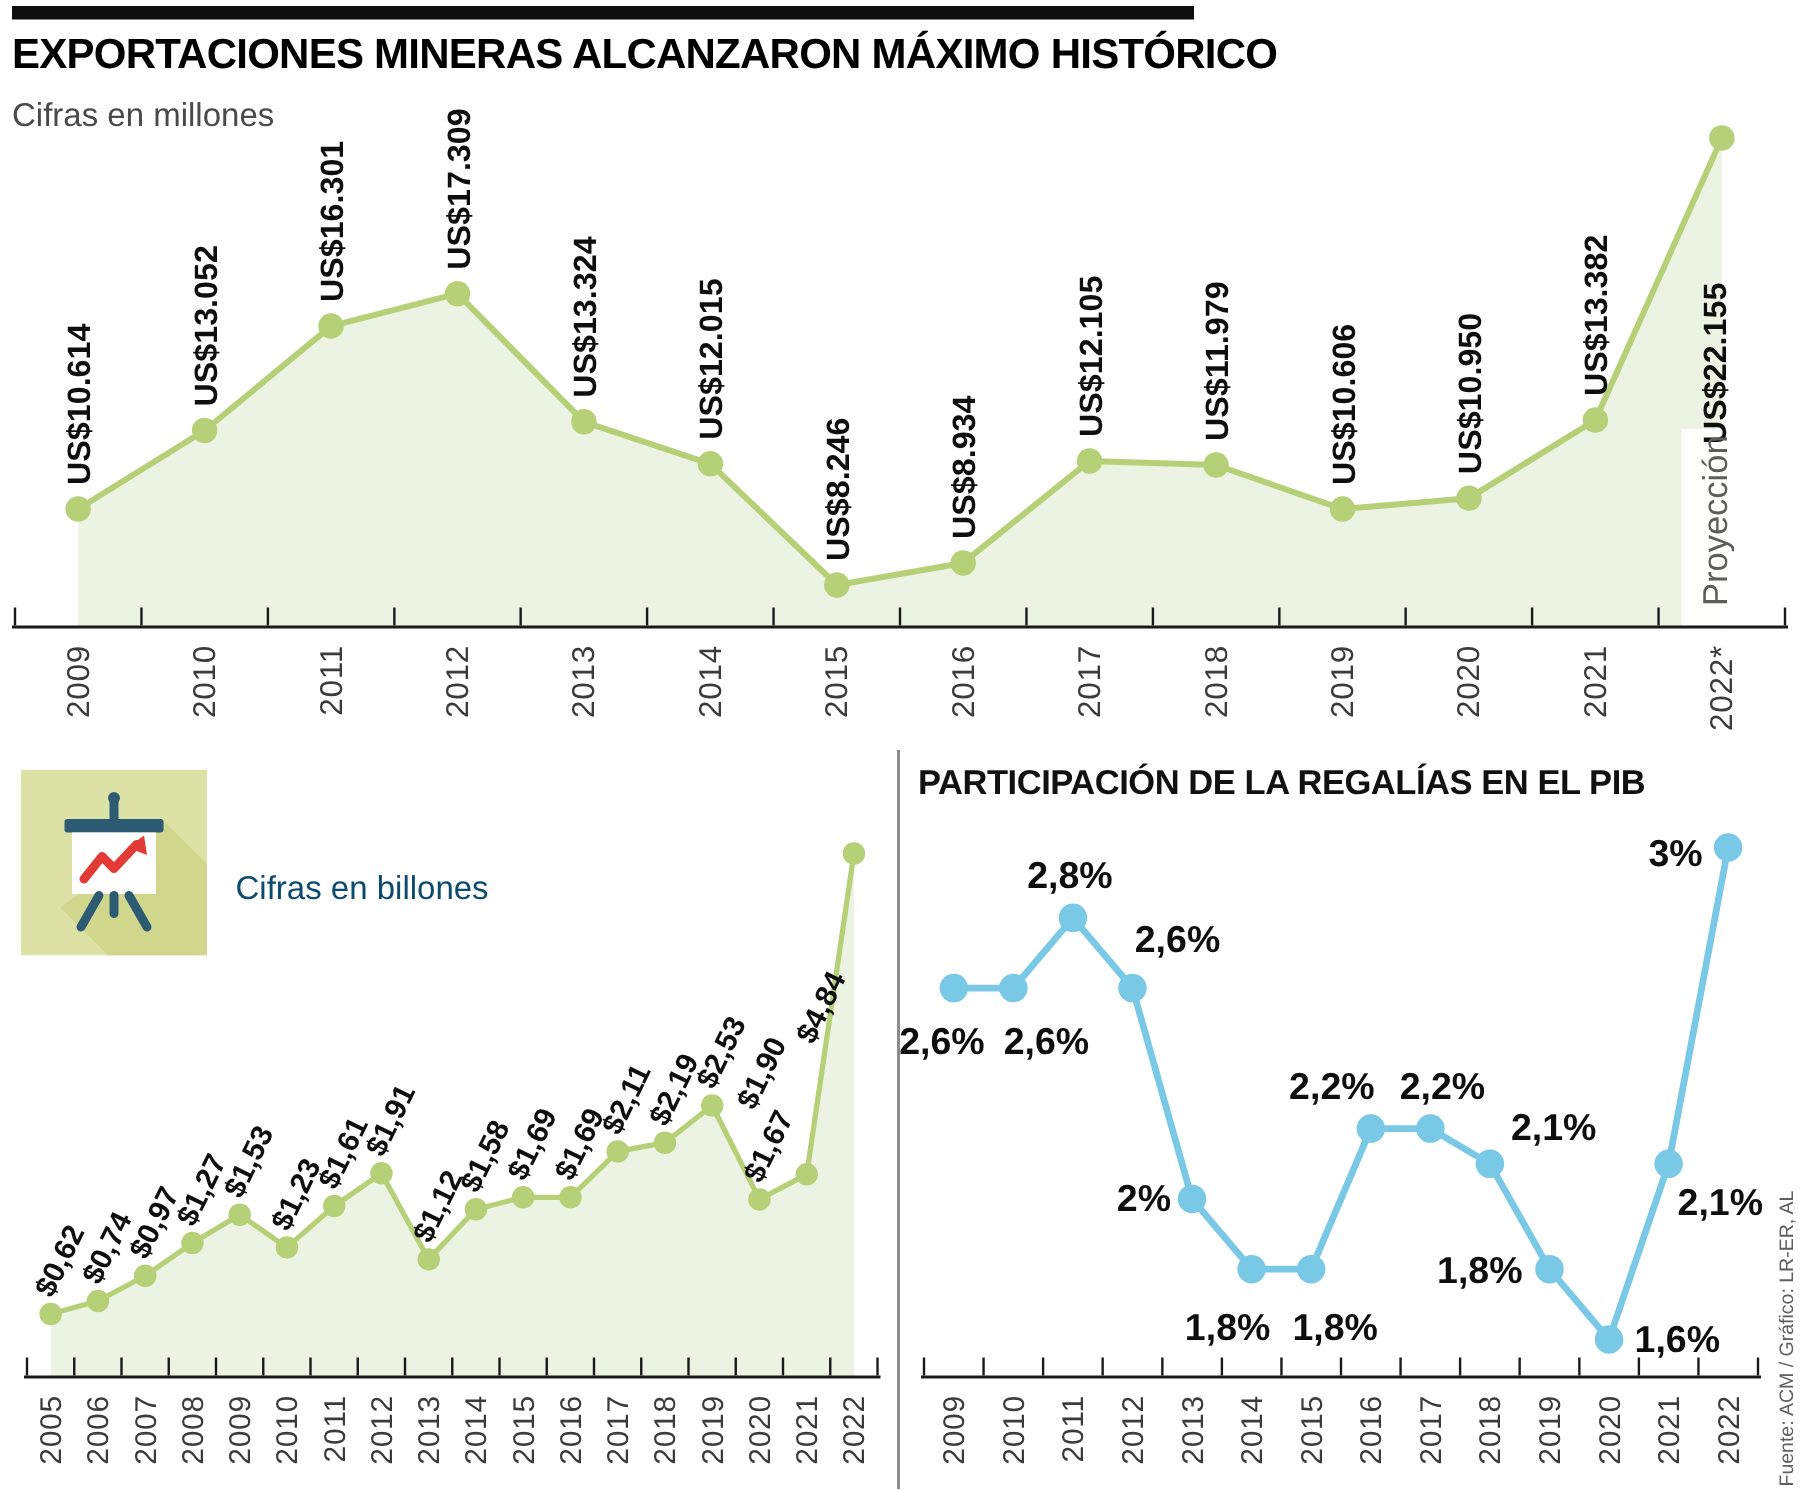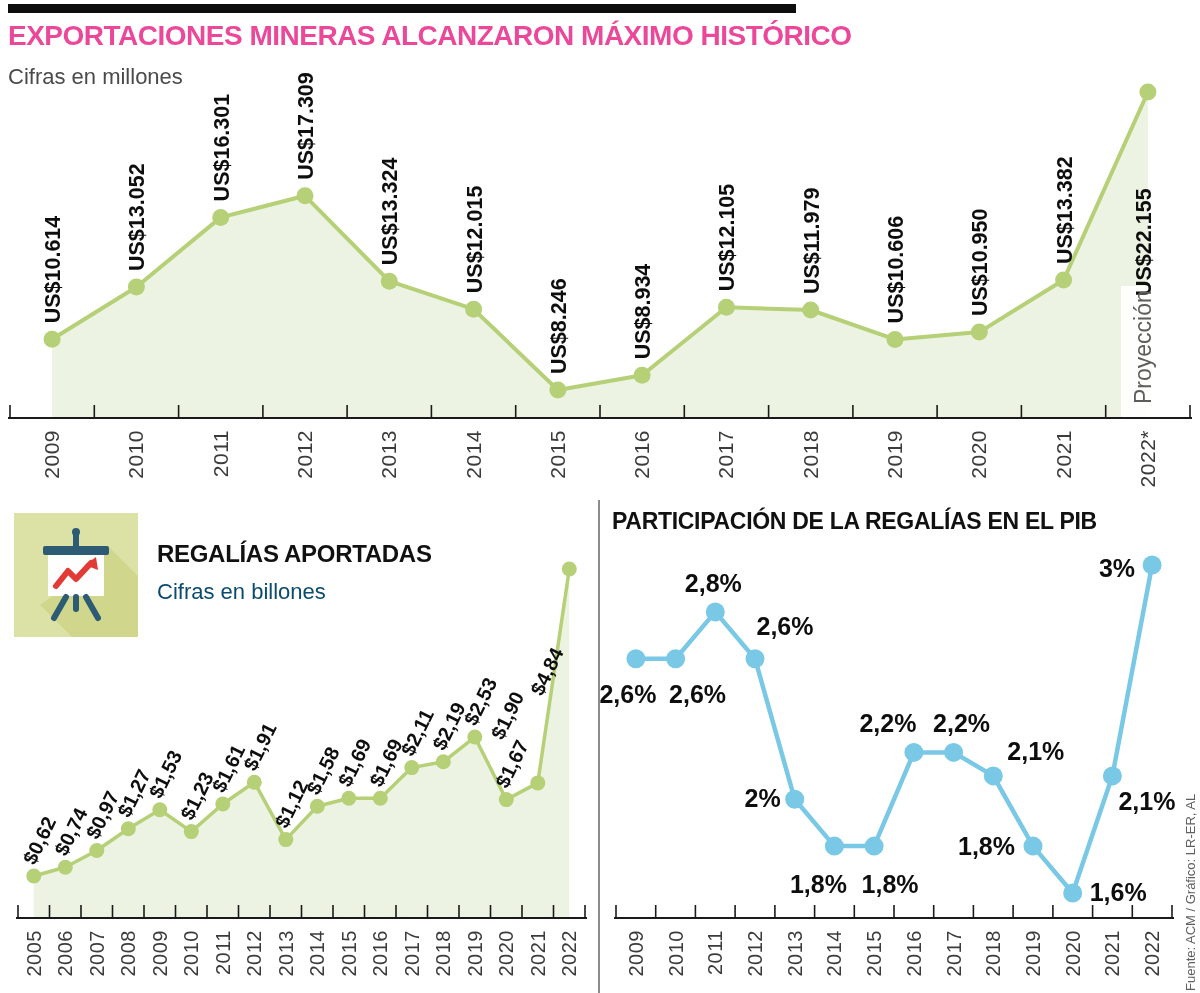--- a/index.html
+++ b/index.html
@@ -1,20 +1,20 @@
 <!DOCTYPE html>
 <html><head>
 <meta charset="utf-8">
 <style>
   html,body{margin:0;padding:0;background:#ffffff;}
   .canvas{position:relative;width:1200px;height:993px;background:#ffffff;overflow:hidden;
           font-family:"Liberation Sans", sans-serif;}
   .top-rule{position:absolute;left:8px;top:4px;width:788px;height:9px;background:#0d0d0d;}
   .main-title{position:absolute;left:8px;top:20px;margin:0;font-size:28px;font-weight:700;
-              letter-spacing:-0.5px;color:#ec4899;white-space:nowrap;}
+              letter-spacing:-0.5px;color:#000000;white-space:nowrap;}
   .main-subtitle{position:absolute;left:8px;top:64px;font-size:22px;color:#4a4a4a;}
   .chart{position:absolute;overflow:visible;}
   #chart-exports{left:0;top:0;}
   #chart-royalties{left:0;top:493px;}
   #chart-pib{left:600px;top:493px;}
   .divider{position:absolute;left:598px;top:500px;width:2px;height:493px;background:#8c8c8c;}
   .icon-box{position:absolute;left:14px;top:513px;}
   .panel-title{position:absolute;font-size:24px;font-weight:700;color:#111;letter-spacing:-0.3px;white-space:nowrap;}
   #royalties-title{left:157px;top:540px;}
   #pib-title{left:612px;top:508px;font-size:23px;}
@@ -105,21 +105,20 @@
     <circle cx="62" cy="19" r="4" fill="#2d5b74"></circle>
     <rect x="29" y="33" width="66" height="9" rx="2" fill="#2d5b74"></rect>
     <rect x="34" y="42" width="56" height="41" fill="#fefefe"></rect>
     <polyline points="42,73 54,58 62,66 77,50" fill="none" stroke="#e23b36" stroke-width="6" stroke-linecap="round" stroke-linejoin="round"></polyline>
     <polygon points="82,44 84,57 71,52" fill="#e23b36"></polygon>
     <line x1="52" y1="84" x2="40" y2="105" stroke="#2d5b74" stroke-width="6" stroke-linecap="round"></line>
     <line x1="72" y1="84" x2="84" y2="105" stroke="#2d5b74" stroke-width="6" stroke-linecap="round"></line>
     <line x1="62" y1="84" x2="62" y2="96" stroke="#2d5b74" stroke-width="6" stroke-linecap="round"></line>
   </svg>
 
-  <div class="panel-title" id="royalties-title">REGALÍAS APORTADAS</div>
   <div class="panel-subtitle">Cifras en billones</div>
   <svg id="chart-royalties" class="chart" width="600" height="500" viewBox="0 0 600 500">
       <polygon points="33.8,383 65.3,374.3 96.8,357.5 128.3,335.7 159.8,316.8 191.3,338.6 222.8,311 254.3,289.2 285.8,346.6 317.3,313.2 348.8,305.2 380.3,305.2 411.8,274.6 443.3,268.8 474.8,244 506.3,306.6 537.8,289.9 569.3,76 569.3,425 33.8,425" fill="#edf3e2"></polygon>
       <polyline points="33.8,383 65.3,374.3 96.8,357.5 128.3,335.7 159.8,316.8 191.3,338.6 222.8,311 254.3,289.2 285.8,346.6 317.3,313.2 348.8,305.2 380.3,305.2 411.8,274.6 443.3,268.8 474.8,244 506.3,306.6 537.8,289.9 569.3,76" fill="none" stroke="#b6d077" stroke-width="3.5" stroke-linejoin="round" stroke-linecap="round"></polyline>
       <circle cx="33.8" cy="383" r="7.5" fill="#b6d077"></circle>
       <circle cx="65.3" cy="374.3" r="7.5" fill="#b6d077"></circle>
       <circle cx="96.8" cy="357.5" r="7.5" fill="#b6d077"></circle>
       <circle cx="128.3" cy="335.7" r="7.5" fill="#b6d077"></circle>
       <circle cx="159.8" cy="316.8" r="7.5" fill="#b6d077"></circle>
       <circle cx="191.3" cy="338.6" r="7.5" fill="#b6d077"></circle>

